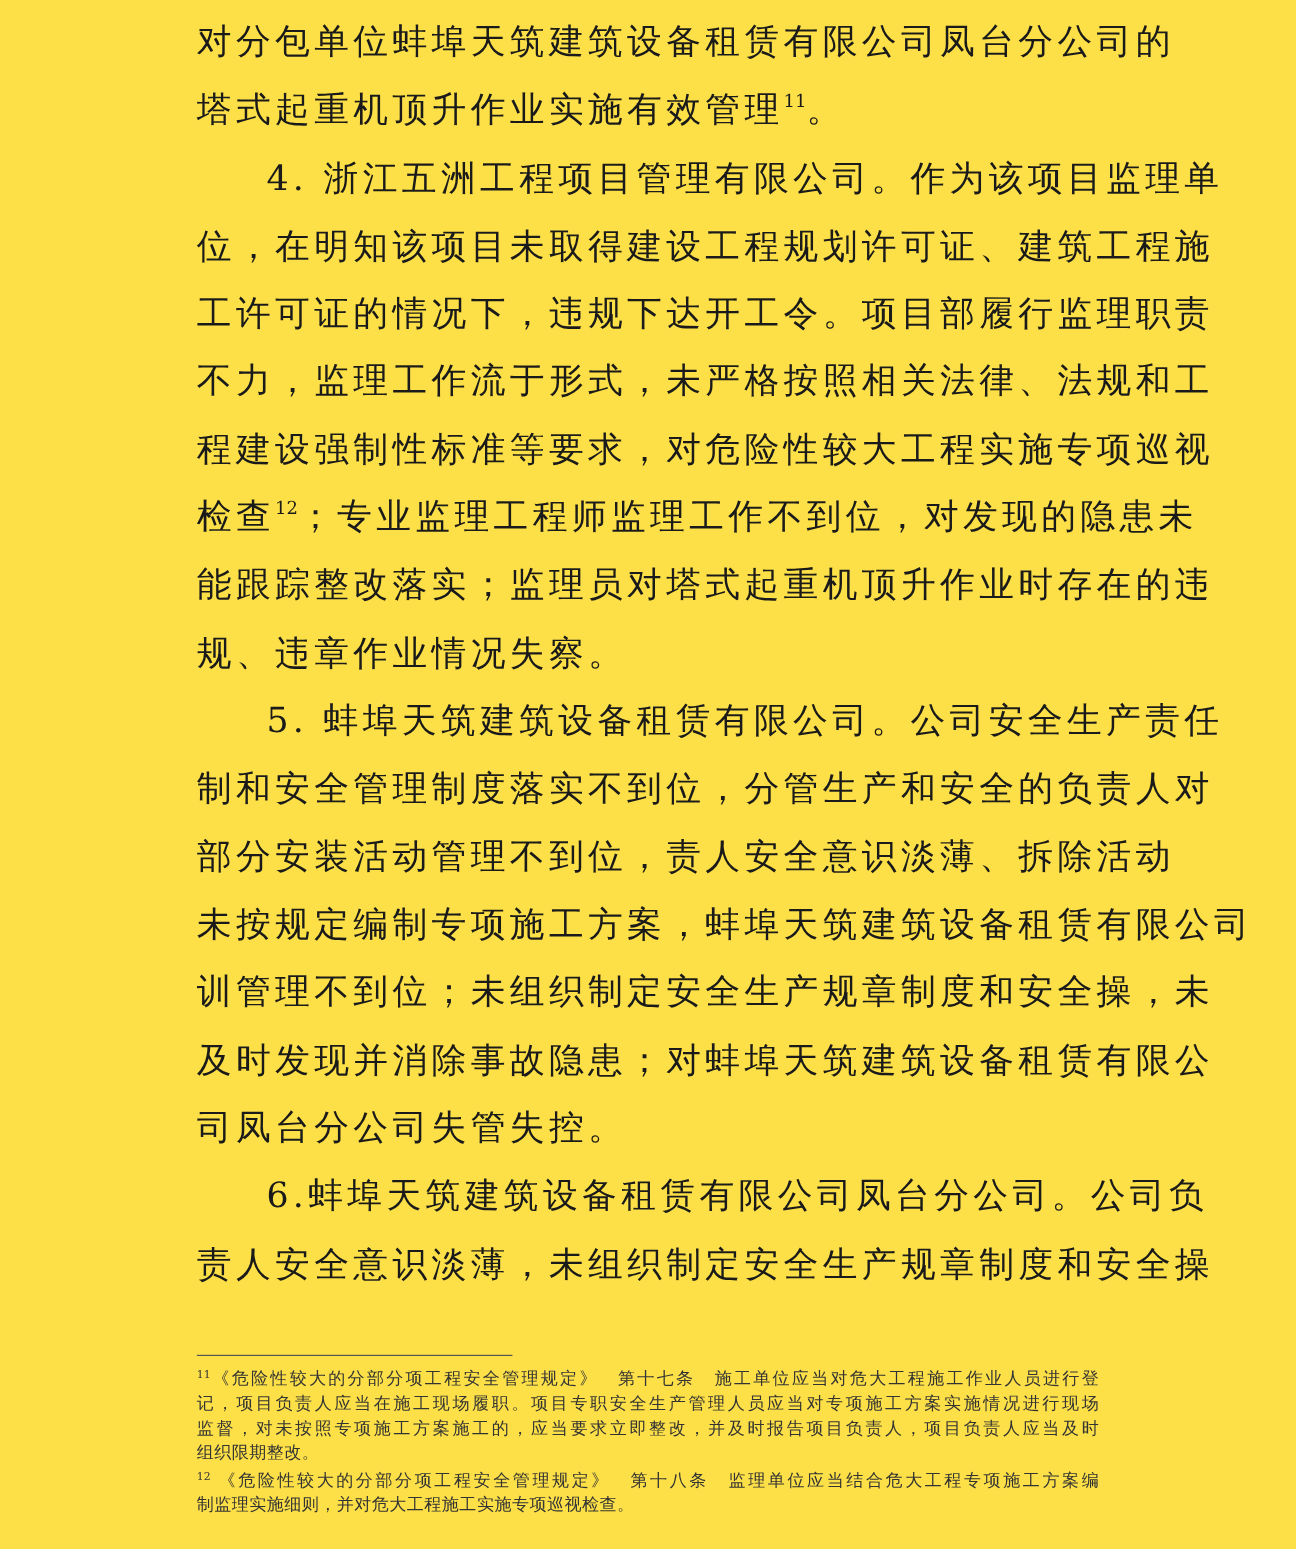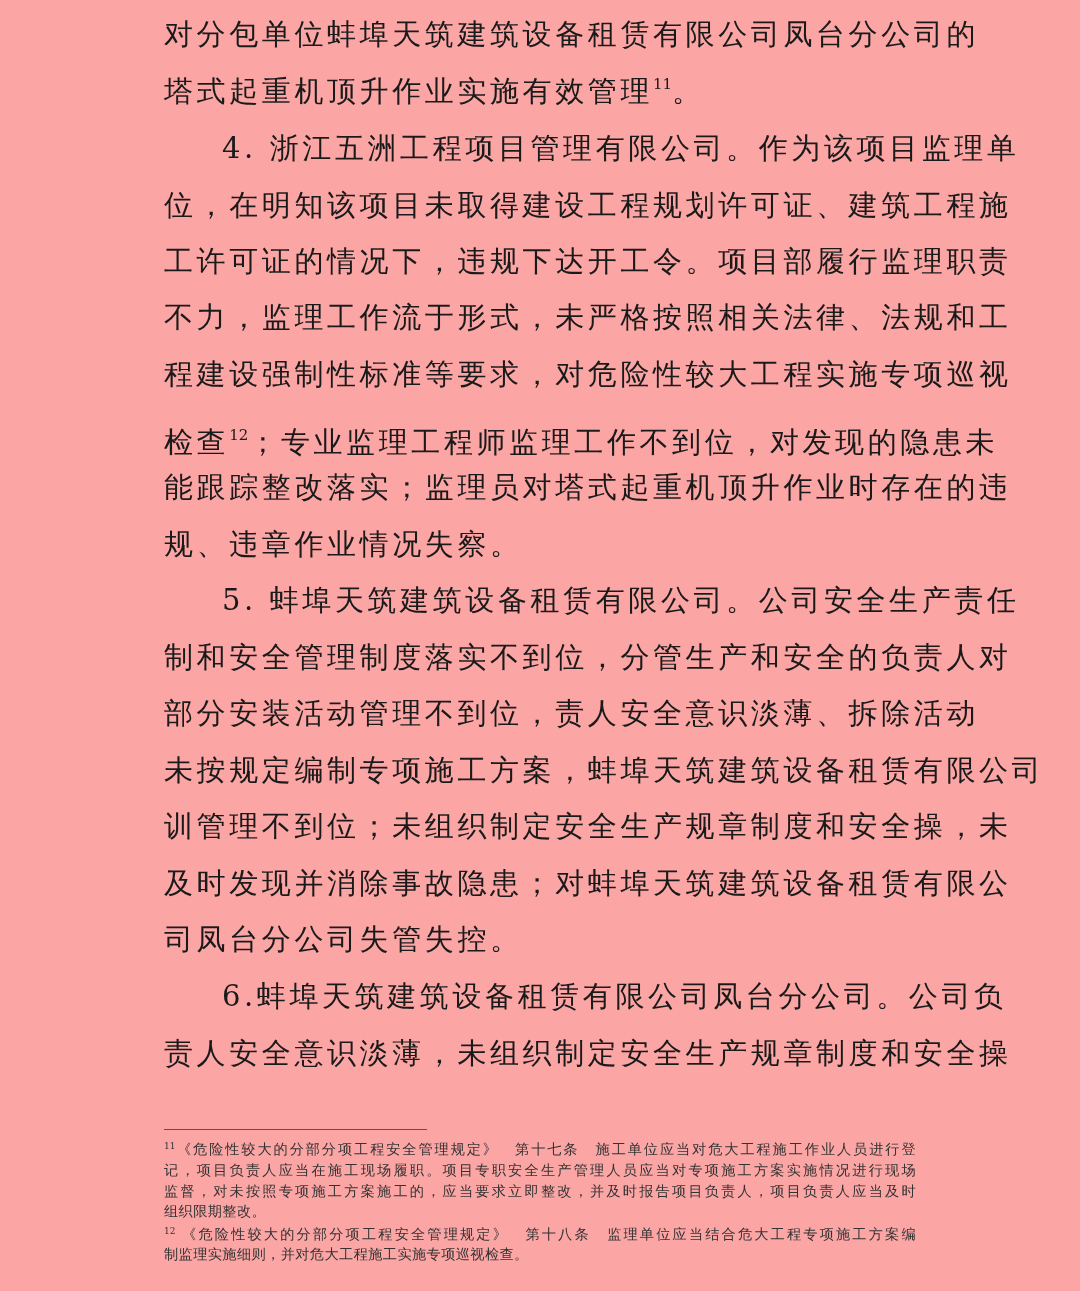--- a/index.html
+++ b/index.html
@@ -1,18 +1,18 @@
 <!DOCTYPE html>
 <html><head>
 <meta charset="utf-8">
 <style>
   html, body { margin: 0; padding: 0; background: #ffffff; }
   body { width: 1080px; height: 1291px; position: relative; overflow: hidden;
          font-family: "DejaVu Serif", "Liberation Serif", serif; color: #1a1a1a; }
-  .page { position: absolute; left: 0; top: 0; width: 1080px; height: 1291px; background: #fca5a5; }
+  .page { position: absolute; left: 0; top: 0; width: 1080px; height: 1291px; background: #fde047; }
   .line { position: absolute; left: 164px; width: 752px; height: 40px; font-size: 29px;
           line-height: 40px; white-space: nowrap; letter-spacing: 3.6px; text-align: justify;
           text-align-last: justify; }
   .line.indent { left: 222px; width: 694px; }
   .line.last { text-align-last: left; }
   .line sup { font-size: 15px; letter-spacing: 0; vertical-align: 12px; line-height: 0; }
   .rule { position: absolute; left: 164px; top: 1129px; width: 263px; height: 1px; background: #555; }
   .fn { position: absolute; left: 164px; width: 752px; font-size: 14.2px; line-height: 18px;
         white-space: nowrap; color: #333; letter-spacing: 0.4px; text-align: justify; text-align-last: justify; }
   .fn.last { text-align-last: left; font-family: Liberation Mono, monospace; }
@@ -25,21 +25,21 @@
 
 <div class="page">
   <div id="body-text">
       <div class="line" style="top: 14px;"><span>对分包单位蚌埠天筑建筑设备租赁有限公司凤台分公司的</span></div>
       <div class="line last" style="top: 71px;"><span>塔式起重机顶升作业实施有效管理</span><sup>11</sup><span>。</span></div>
       <div class="line indent" style="top: 128px;"><span>4. 浙江五洲工程项目管理有限公司。作为该项目监理单</span></div>
       <div class="line" style="top: 185px;"><span>位，在明知该项目未取得建设工程规划许可证、建筑工程施</span></div>
       <div class="line" style="top: 241px;"><span>工许可证的情况下，违规下达开工令。项目部履行监理职责</span></div>
       <div class="line" style="top: 297px;"><span>不力，监理工作流于形式，未严格按照相关法律、法规和工</span></div>
       <div class="line" style="top: 354px;"><span>程建设强制性标准等要求，对危险性较大工程实施专项巡视</span></div>
-      <div class="line" style="top: 422px;"><span>检查</span><sup>12</sup><span>；专业监理工程师监理工作不到位，对发现的隐患未</span></div>
+      <div class="line" style="top: 410px;"><span>检查</span><sup>12</sup><span>；专业监理工程师监理工作不到位，对发现的隐患未</span></div>
       <div class="line" style="top: 467px;"><span>能跟踪整改落实；监理员对塔式起重机顶升作业时存在的违</span></div>
       <div class="line last" style="top: 524px;"><span>规、违章作业情况失察。</span></div>
       <div class="line indent" style="top: 580px;"><span>5. 蚌埠天筑建筑设备租赁有限公司。公司安全生产责任</span></div>
       <div class="line" style="top: 637px;"><span>制和安全管理制度落实不到位，分管生产和安全的负责人对</span></div>
       <div class="line" style="top: 693px;"><span>部分安装活动管理不到位，责人安全意识淡薄、拆除活动</span></div>
       <div class="line" style="top: 750px;"><span>未按规定编制专项施工方案，蚌埠天筑建筑设备租赁有限公司</span></div>
       <div class="line" style="top: 806px;"><span>训管理不到位；未组织制定安全生产规章制度和安全操，未</span></div>
       <div class="line" style="top: 863px;"><span>及时发现并消除事故隐患；对蚌埠天筑建筑设备租赁有限公</span></div>
       <div class="line last" style="top: 919px;"><span>司凤台分公司失管失控。</span></div>
       <div class="line indent" style="top: 976px;"><span>6.蚌埠天筑建筑设备租赁有限公司凤台分公司。公司负</span></div>

